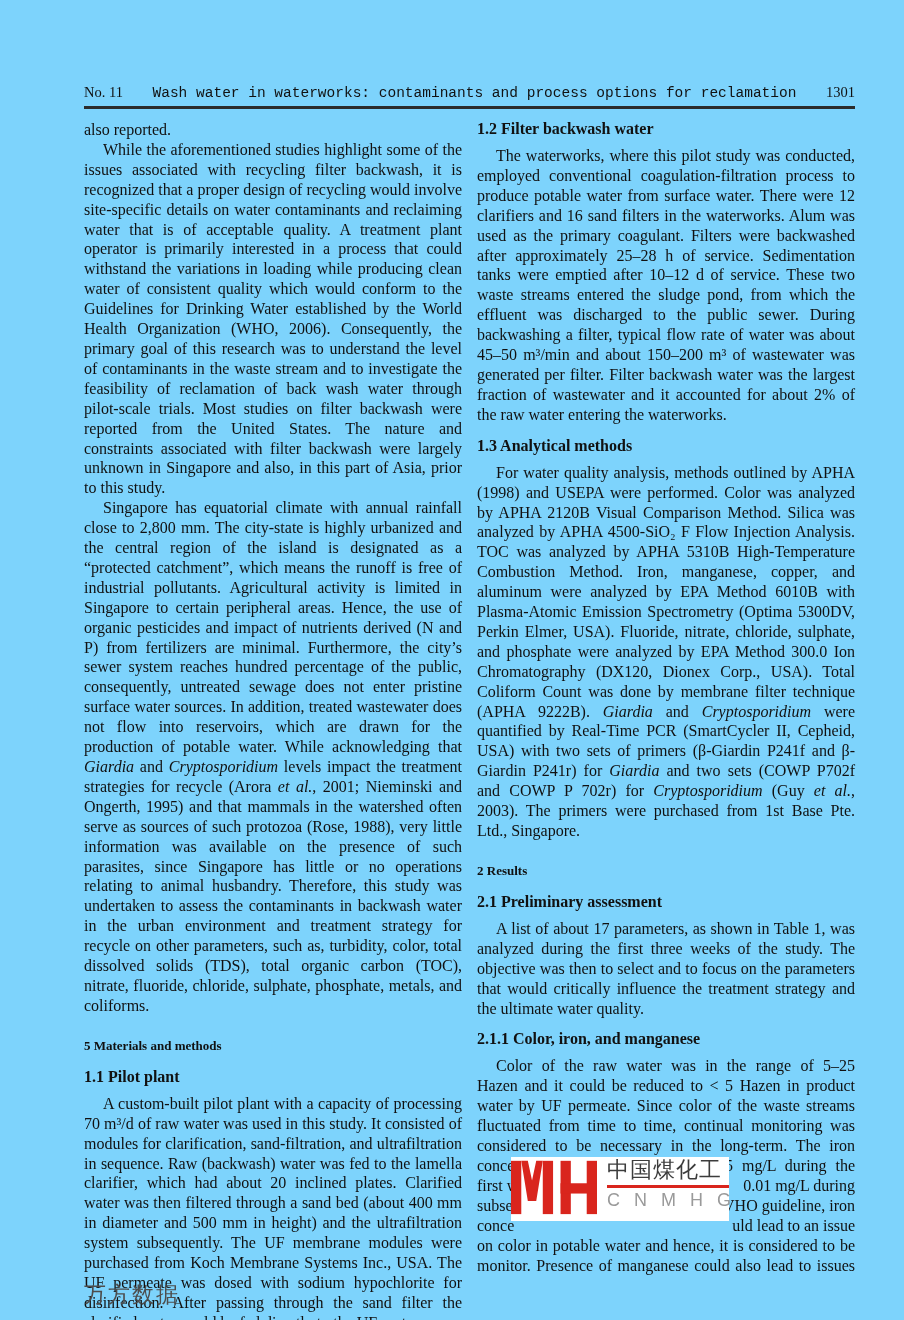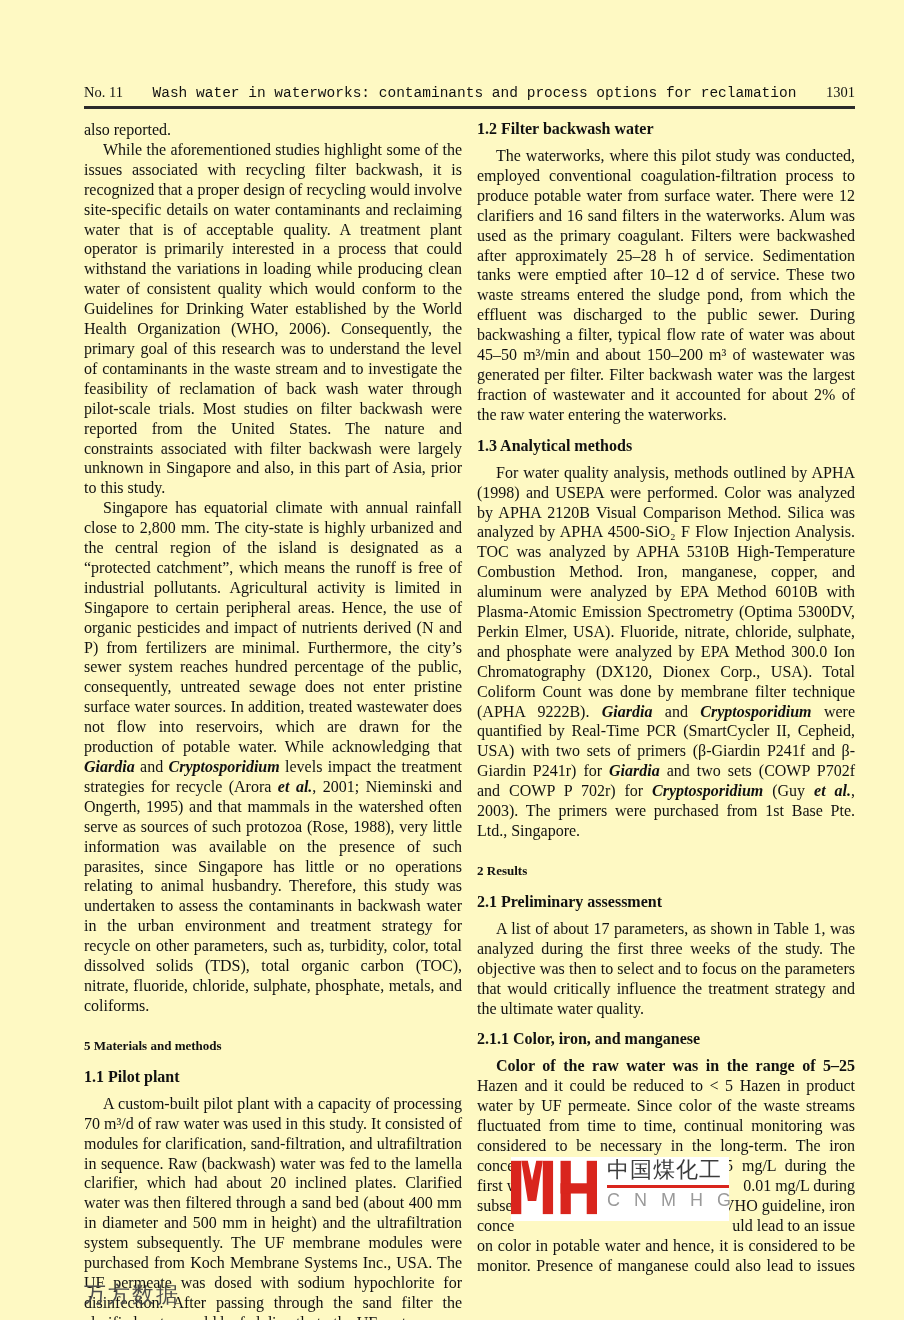--- a/index.html
+++ b/index.html
@@ -1,32 +1,32 @@
 <!DOCTYPE html>
 <html><head>
 <meta charset="utf-8">
 <style>
   html,body{margin:0;padding:0;background:#e8e8e8;}
-  .page{width:904px;height:1320px;position:relative;background:#fef9c3;overflow:hidden;
+  .page{width:904px;height:1320px;position:relative;background:#7dd3fc;overflow:hidden;
         color:#111;font-family:"Liberation Serif","DejaVu Serif",serif;margin:0 auto;}
   .content{margin:0 49px 0 84px;}
   .pgheader{display:flex;justify-content:space-between;align-items:baseline;padding-top:84px;font-size:14.5px;}
   .pgheader .title{flex:1;text-align:center;font-family:Liberation Mono, monospace;}
   .rule{height:3px;background:#2b2b2b;margin-top:5px;}
   .columns{display:flex;gap:15px;margin-top:11px;}
   .col{flex:1;min-width:0;}
   .para{font-size:16px;line-height:19.9px;text-align:justify;margin:0;}
   .para.indent{text-indent:19px;}
   .h1{font-size:13px;font-weight:700;margin:22px 0 14px;}
   .h2{font-size:16px;font-weight:700;margin:12px 0 8px;}
   .col > :first-child{margin-top:0;}
-  .it{font-style:italic;font-weight:bold;}
+  .it{font-style:italic;}
   .plines{position:relative;}
   .pline{font-size:16px;line-height:19.9px;text-align:justify;text-align-last:justify;}
-  .pline.first{padding-left:19px;font-weight:bold;}
+  .pline.first{padding-left:19px;}
   .pline.split{display:flex;justify-content:space-between;text-align:left;text-align-last:auto;}
   
   #watermark{position:absolute;left:34px;top:101px;width:218px;height:64px;background:#fff;
              display:flex;gap:10px;align-items:flex-start;}
   .wm-logo{flex:0 0 auto;}
   .wm-right{display:flex;flex-direction:column;padding-top:1px;min-width:0;}
   .wm-cn{font-size:22px;line-height:1.05;color:#3c3c3c;letter-spacing:1px;white-space:nowrap;
          font-family:"DejaVu Sans","Liberation Sans",sans-serif;}
   .wm-underline{height:3px;background:#d9251d;margin-top:3px;}
   .wm-en{font-size:18px;line-height:1.15;color:#9a9a9a;letter-spacing:4.5px;margin-top:2px;white-space:nowrap;

